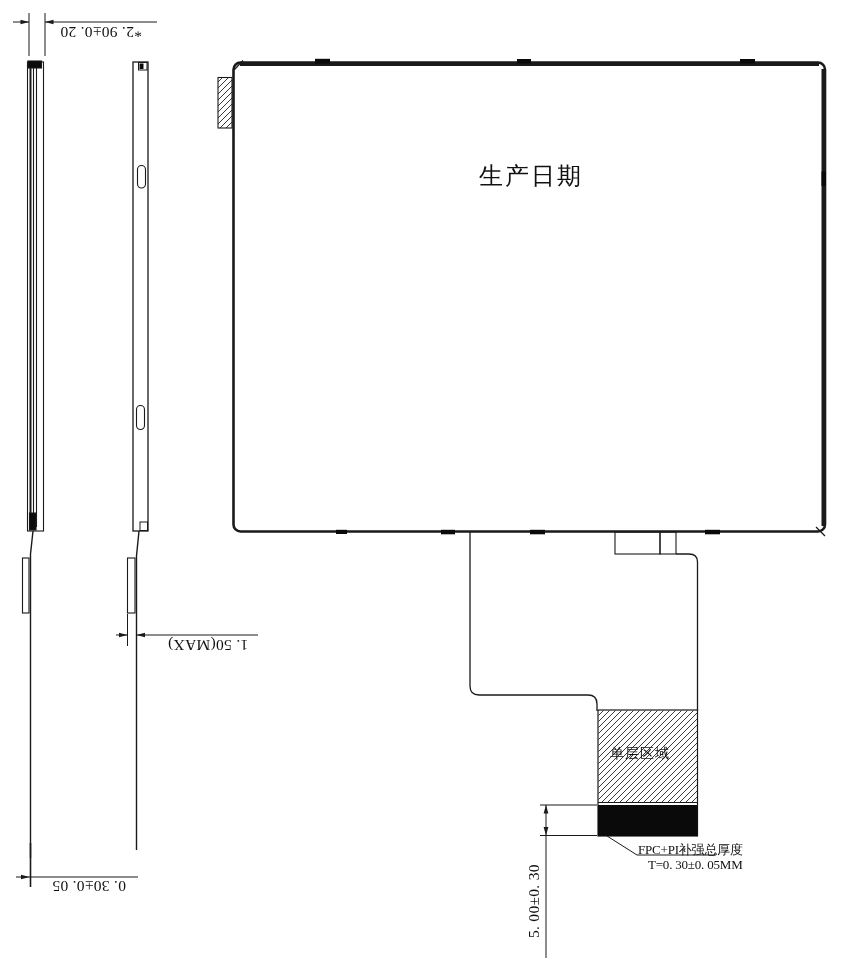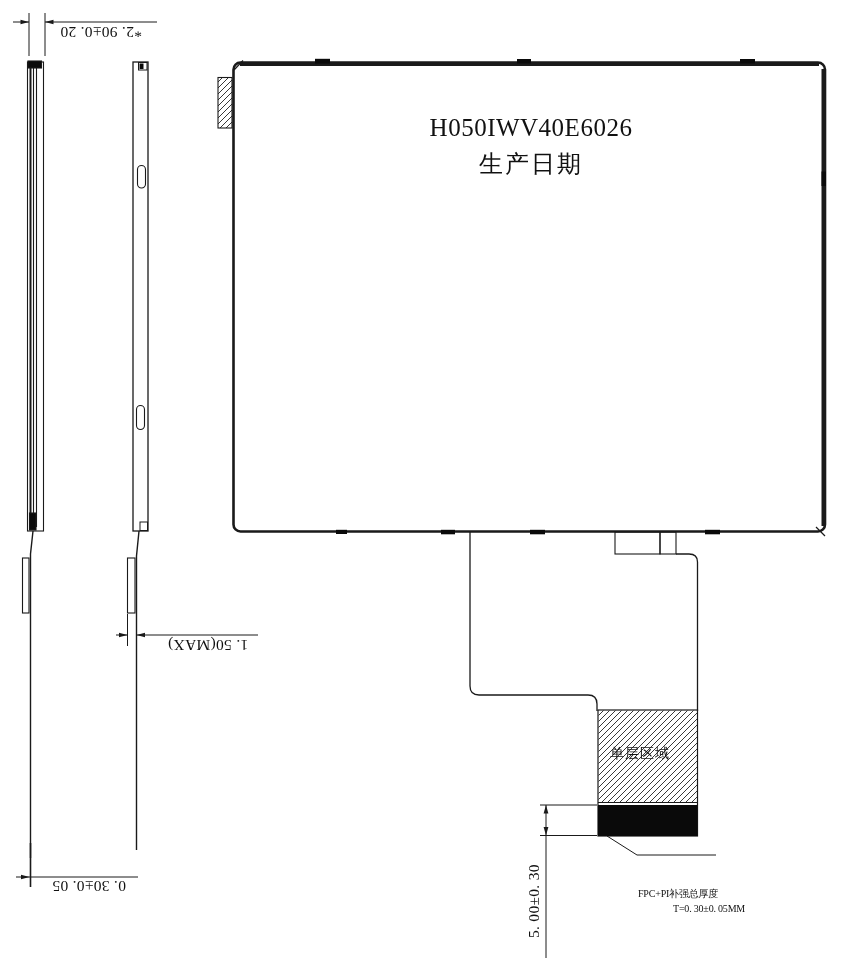--- a/index.html
+++ b/index.html
@@ -9,21 +9,21 @@
   }
   #linework{position:absolute;left:0;top:0;width:841px;height:975px;}
   .txt{position:absolute;white-space:nowrap;color:#111;line-height:1.05;}
   .center{text-align:center;}
   .rot180{transform:rotate(180deg);}
   .rot270{transform:rotate(-90deg);}
   .model{font-size:25px;letter-spacing:.5px;}
   .cjk-big{font-size:24px;letter-spacing:2px;}
   .dim{font-size:15.5px;letter-spacing:.3px;}
   .hatch-label{font-size:14px;letter-spacing:1px;}
-  .note{font-size:10px;letter-spacing:-0.2px;margin-top:46px;}
+  .note{font-size:13px;letter-spacing:-0.2px;}
 </style>
 </head>
 <body>
 
 <div id="stage">
 
   <svg id="linework" viewBox="0 0 841 975" xmlns="http://www.w3.org/2000/svg">
     <defs>
       <pattern id="hatch" patternUnits="userSpaceOnUse" width="6" height="6">
         <path d="M-1,1 L1,-1 M0,6 L6,0 M5,7 L7,5" stroke="#222" stroke-width="0.9" fill="none"></path>
@@ -108,29 +108,28 @@
       <polygon points="29.5,877 21,874.8 21,879.2" fill="#1a1a1a" stroke="none"></polygon>
 
       <line x1="540" y1="805" x2="597" y2="805"></line>
       <line x1="540" y1="835.5" x2="597" y2="835.5"></line>
       <line x1="546" y1="805" x2="546" y2="958"></line>
       <polygon points="546,805 543.6,813.5 548.4,813.5" fill="#1a1a1a" stroke="none"></polygon>
       <polygon points="546,835.5 543.6,827 548.4,827" fill="#1a1a1a" stroke="none"></polygon>
     </g>
   </svg>
 
-  <div class="txt model center" style="left:381px;top:115px;width:300px;">H050IWV40E6026</div>
 
-  <div class="txt cjk-big center" style="left:381px;top:152px;width:300px;">生产日期</div>
+  <div class="txt cjk-big center" style="left:381px;top:164px;width:300px;">生产日期</div>
 
   <div class="txt hatch-label center" style="left:598px;top:747px;width:84px;">单层区域</div>
 
   <div class="txt note" style="left:638px;top:843px;">FPC+PI补强总厚度</div>
 
-  <div class="txt note" style="left:673px;top:858px;">T=0. 30±0. 05MM</div>
+  <div class="txt note" style="left:648px;top:858px;">T=0. 30±0. 05MM</div>
 
   <div class="txt dim center rot180" style="left:44px;top:23.5px;width:114px;">*2. 90±0. 20</div>
 
   <div class="txt dim center rot180" style="left:149px;top:637px;width:118px;">1. 50(MAX)</div>
 
   <div class="txt dim center rot180" style="left:38px;top:877.5px;width:102px;">0. 30±0. 05</div>
 
   <div class="txt dim center rot270" style="left:476px;top:893px;width:116px;">5. 00±0. 30</div>
 
 </div>

